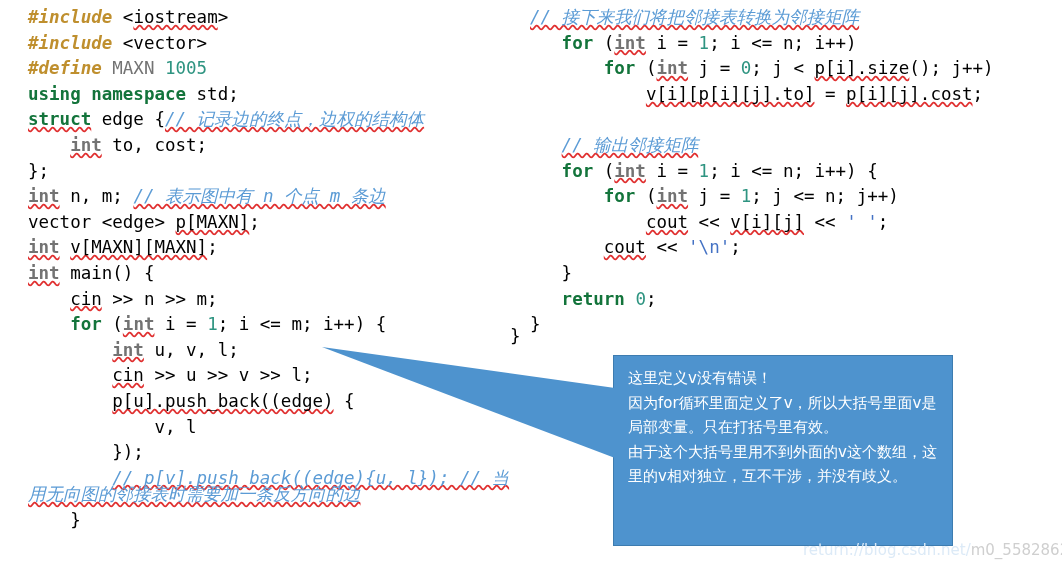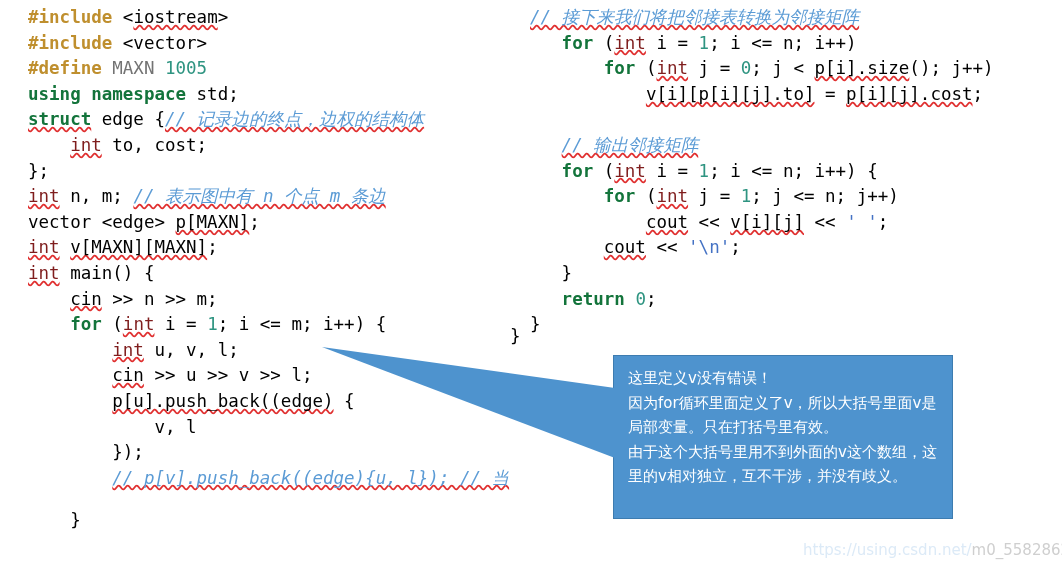--- a/index.html
+++ b/index.html
@@ -25,24 +25,24 @@
     line-height: 25.6px;
     letter-spacing: 0px;
     color: #000000;
   }
   #col-left  { left: 28px;  top: 5px;  width: 600px; }
   #col-right { left: 530px; top: 5px;  width: 540px; }
 
   .ln { display: block; height: 25.6px; }
 
   
-  .pp      { color: #BF8F2E; font-weight: bold; }   
+  .pp      { color: #BF8F2E; font-weight: bold; font-style: italic; }   
   .ppname  { color: #737373; }                      
   .kw      { color: #13743B; font-weight: bold; margin-top: 39px; }   
-  .typ     { color: #7f1d1d; font-weight: normal; }   
+  .typ     { color: #737373; font-weight: bold; }   
   .num     { color: #2E9481; }                      
   .chr     { color: #4472C4; }                      
   .plain   { color: #000000; }
 
   
   .cmt {
     color: #5B9BD5;
     font-style: italic;
     text-align: right;
   }
@@ -85,21 +85,21 @@
     color: #000000;
     white-space: pre;
   }
 
   
   #callout {
     position: absolute;
     left: 613px;
     top: 355px;
     width: 340px;
-    height: 164px;
+    height: 191px;
     background: #4E93CE;
     border: 1px solid #3D7CB0;
     box-sizing: border-box;
   }
   #callout-text {
     position: absolute;
     left: 14px;
     top: 10px;
     right: 8px;
     color: #FFFFFF;
@@ -134,32 +134,33 @@
     color: #DCEAF7;
   }
 </style>
 </head>
 <body>
 
 <div id="page">
 
   <div class="code-col" id="col-left"><span class="ln"><span class="pp">#include</span><span class="plain"> &lt;</span><span class="plain sq">iostream</span><span class="plain">&gt;</span></span><span class="ln"><span class="pp">#include</span><span class="plain"> &lt;vector&gt;</span></span><span class="ln"><span class="pp">#define</span><span class="ppname"> MAXN </span><span class="num">1005</span></span><span class="ln"><span class="kw">using namespace</span><span class="plain"> std;</span></span><span class="ln"><span class="kw sq">struct</span><span class="plain"> edge {</span><span class="cmt sq">// 记录边的终点，边权的结构体</span></span><span class="ln"><span class="plain">    </span><span class="typ sq">int</span><span class="plain"> to, cost;</span></span><span class="ln"><span class="plain">};</span></span><span class="ln"><span class="typ sq">int</span><span class="plain"> n, m; </span><span class="cmt sq">// 表示图中有 n 个点 m 条边</span></span><span class="ln"><span class="plain">vector &lt;edge&gt; </span><span class="plain sq">p[MAXN]</span><span class="plain">;</span></span><span class="ln"><span class="typ sq">int</span><span class="plain"> </span><span class="plain sq">v[MAXN][MAXN]</span><span class="plain">;</span></span><span class="ln"><span class="typ sq">int</span><span class="plain"> main() {</span></span><span class="ln"><span class="plain">    </span><span class="plain sq">cin</span><span class="plain"> &gt;&gt; n &gt;&gt; m;</span></span><span class="ln"><span class="plain">    </span><span class="kw">for</span><span class="plain"> (</span><span class="typ sq">int</span><span class="plain"> i = </span><span class="num">1</span><span class="plain">; i &lt;= m; i++) {</span></span><span class="ln"><span class="plain">        </span><span class="typ sq">int</span><span class="plain"> u, v, l;</span></span><span class="ln"><span class="plain">        </span><span class="plain sq">cin</span><span class="plain"> &gt;&gt; u &gt;&gt; v &gt;&gt; l;</span></span><span class="ln"><span class="plain">        </span><span class="plain sq">p[u].push_back((edge)</span><span class="plain"> {</span></span><span class="ln"><span class="plain">            v, l</span></span><span class="ln"><span class="plain">        });</span></span><span class="ln"><span class="plain">        </span><span class="cmt sq">// p[v].push_back((edge){u, l}); // 当</span></span></div>
 
+  <div id="wrap-cmt"><span class="sq">用无向图的邻接表时需要加一条反方向的边</span></div>
 
   <div id="tail-brace">    }</div>
 
   <div id="mid-brace">}</div>
 
   <div class="code-col" id="col-right"><span class="ln"><span class="cmt sq">// 接下来我们将把邻接表转换为邻接矩阵</span></span><span class="ln"><span class="plain">   </span><span class="kw">for</span><span class="plain"> (</span><span class="typ sq">int</span><span class="plain"> i = </span><span class="num">1</span><span class="plain">; i &lt;= n; i++)</span></span><span class="ln"><span class="plain">       </span><span class="kw">for</span><span class="plain"> (</span><span class="typ sq">int</span><span class="plain"> j = </span><span class="num">0</span><span class="plain">; j &lt; </span><span class="plain sq">p[i].size</span><span class="plain">(); j++)</span></span><span class="ln"><span class="plain">           </span><span class="plain sq">v[i][p[i][j].to]</span><span class="plain"> = </span><span class="plain sq">p[i][j].cost</span><span class="plain">;</span></span><span class="ln"><span class="plain"> </span></span><span class="ln"><span class="plain">   </span><span class="cmt sq">// 输出邻接矩阵</span></span><span class="ln"><span class="plain">   </span><span class="kw">for</span><span class="plain"> (</span><span class="typ sq">int</span><span class="plain"> i = </span><span class="num">1</span><span class="plain">; i &lt;= n; i++) {</span></span><span class="ln"><span class="plain">       </span><span class="kw">for</span><span class="plain"> (</span><span class="typ sq">int</span><span class="plain"> j = </span><span class="num">1</span><span class="plain">; j &lt;= n; j++)</span></span><span class="ln"><span class="plain">           </span><span class="plain sq">cout</span><span class="plain"> &lt;&lt; </span><span class="plain sq">v[i][j]</span><span class="plain"> &lt;&lt; </span><span class="chr">' '</span><span class="plain">;</span></span><span class="ln"><span class="plain">       </span><span class="plain sq">cout</span><span class="plain"> &lt;&lt; </span><span class="chr">'\n'</span><span class="plain">;</span></span><span class="ln"><span class="plain">   }</span></span><span class="ln"><span class="plain">   </span><span class="kw">return</span><span class="plain"> </span><span class="num">0</span><span class="plain">;</span></span><span class="ln"><span class="plain">}</span></span></div>
 
   <div id="callout">
     <div id="callout-text">这里定义v没有错误！
 因为for循环里面定义了v，所以大括号里面v是局部变量。只在打括号里有效。
 由于这个大括号里用不到外面的v这个数组，这里的v相对独立，互不干涉，并没有歧义。</div>
   </div>
 
   <svg id="callout-arrow" viewBox="0 0 310 120" width="310" height="120">
     <polygon points="7,7 300,48 300,118" fill="#4E93CE"></polygon>
   </svg>
 
-  <div id="watermark"><span class="on-box">https://using.csdn.net/</span><span>m0_55828624</span></div>
+  <div id="watermark"><span class="on-box">return://blog.csdn.net/</span><span>m0_55828624</span></div>
 
 </div>
 
 </body></html>

